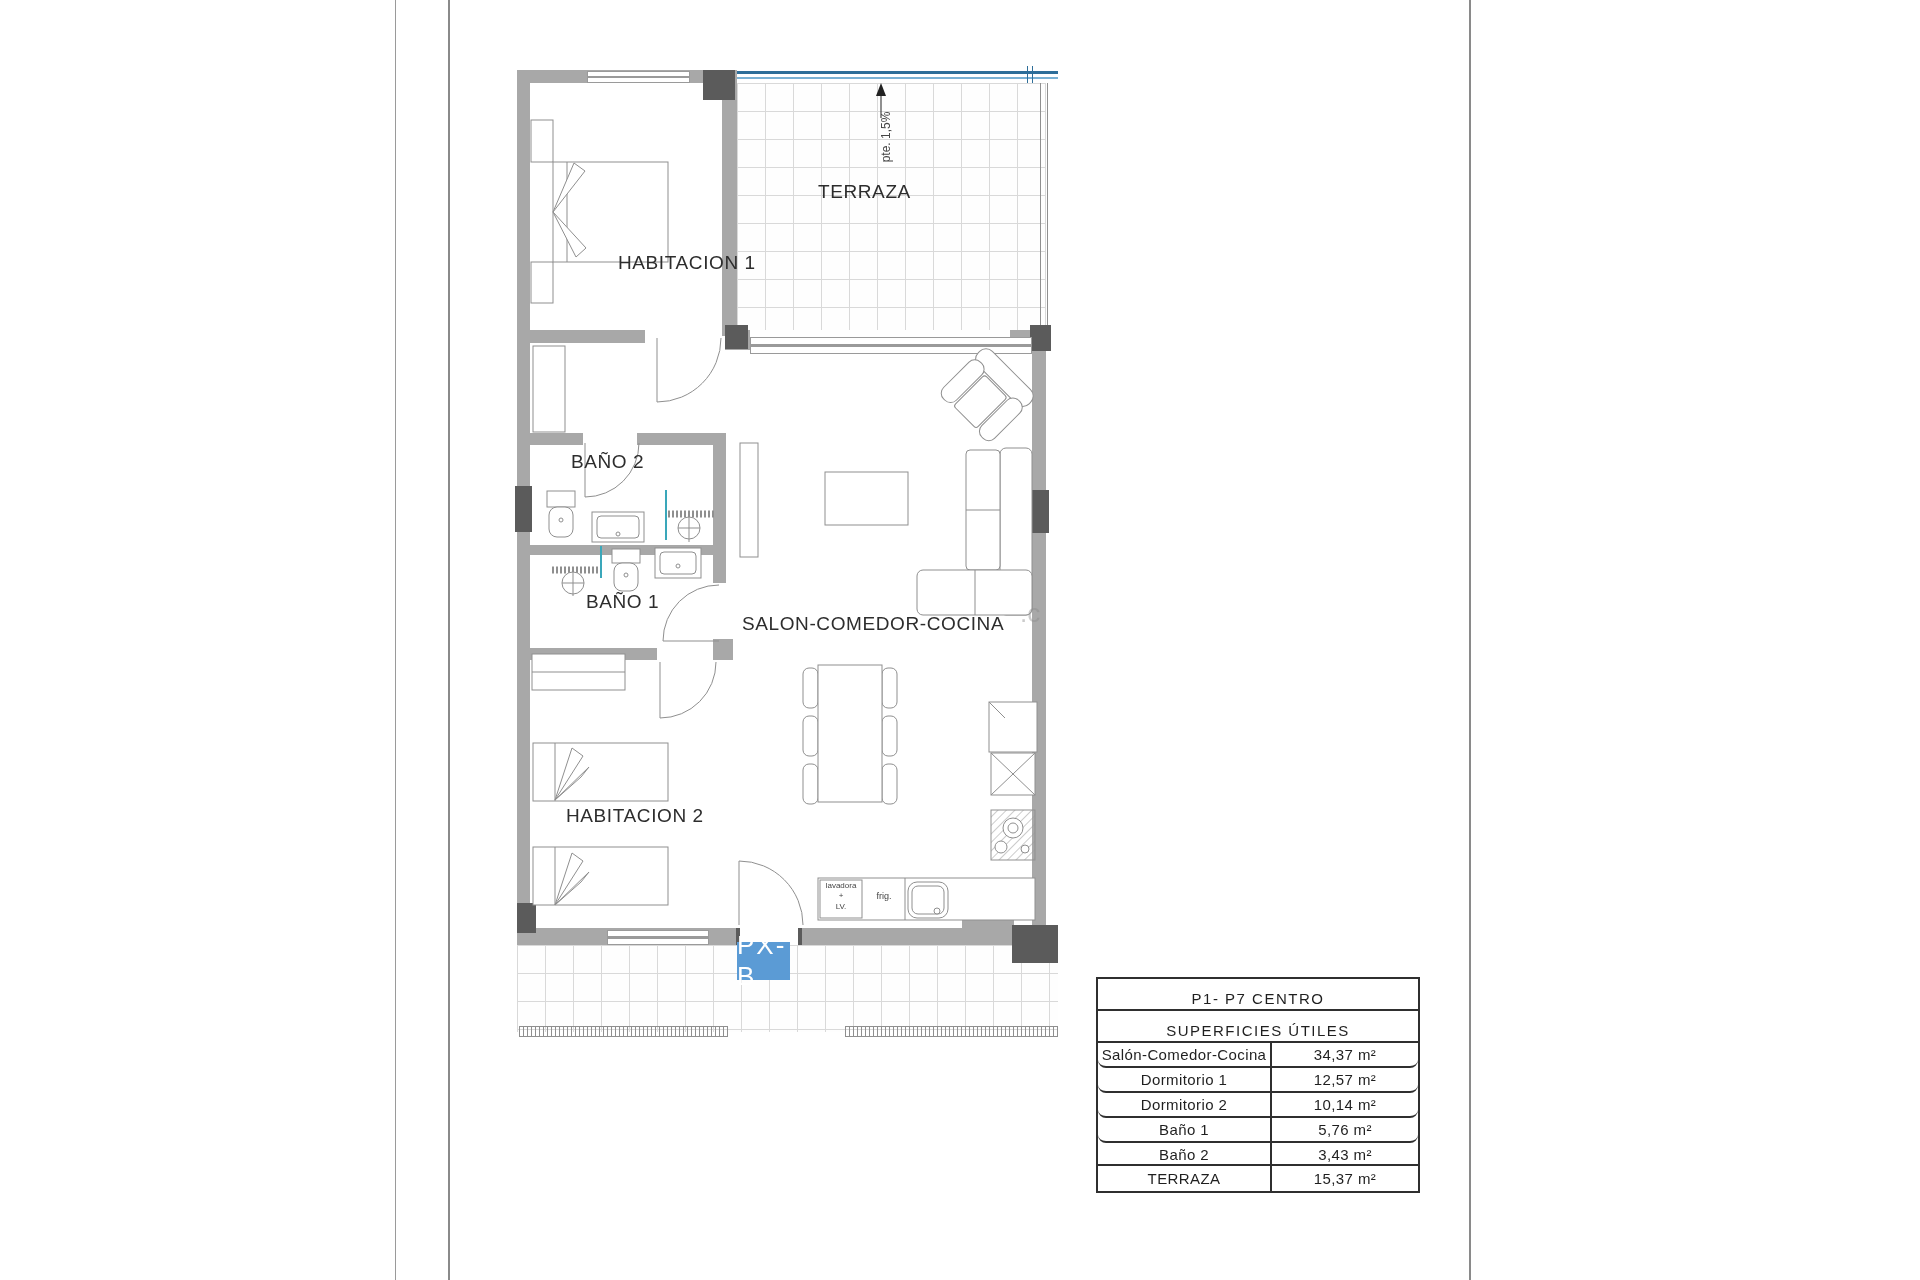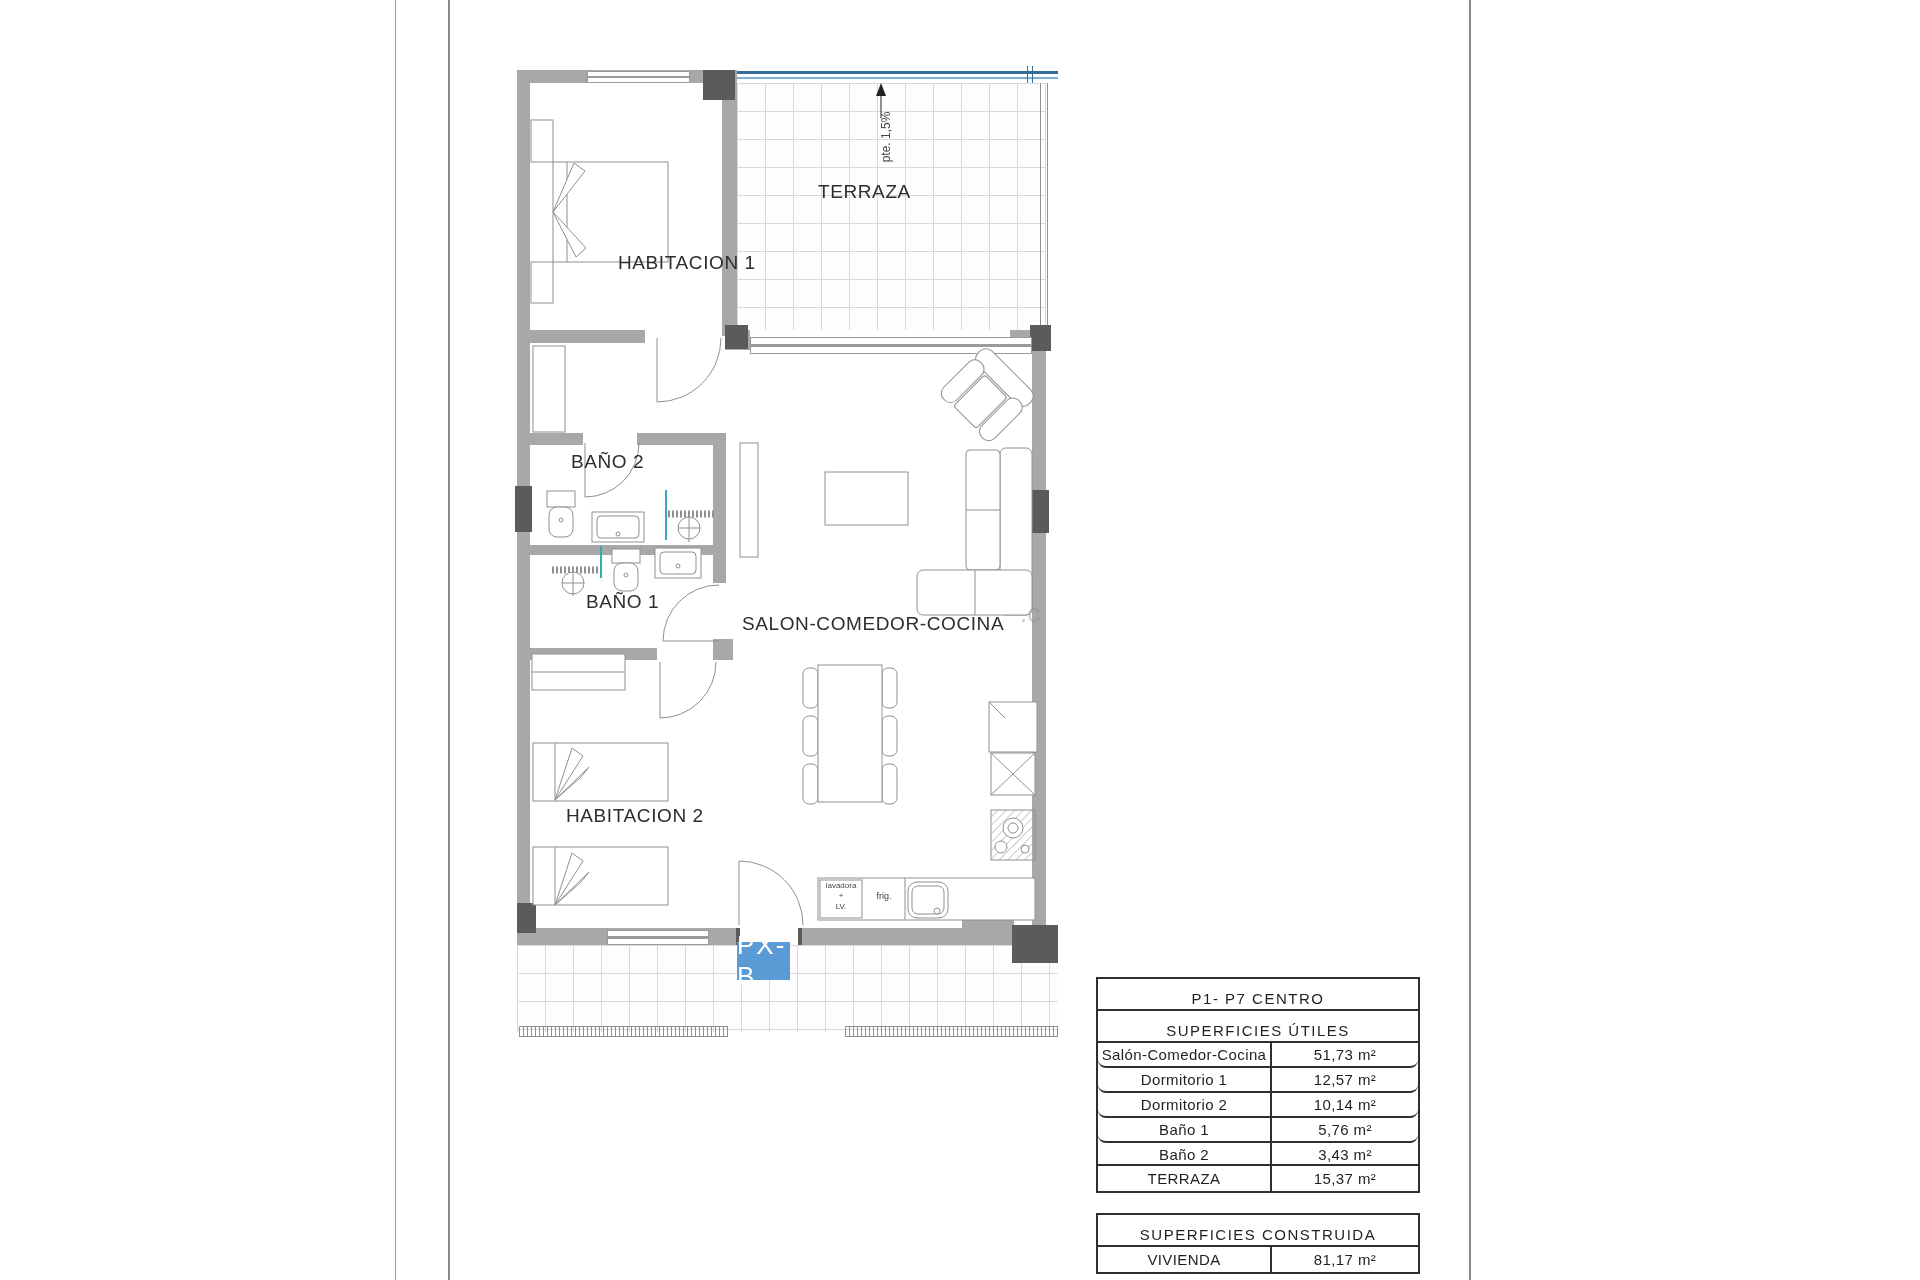--- a/index.html
+++ b/index.html
@@ -275,21 +275,21 @@
     <div class="unit-tag" style="left:737px;top:942px;width:53px;height:38px;">PX-B</div>
 
     <div class="wm" style="left:1020px;top:598px;">.c</div>
   </div>
 
   <div class="tbl" style="left:1096px;top:977px;">
     <div class="hd">P1- P7 CENTRO</div>
     <div class="hd" style="border-top:none;">SUPERFICIES ÚTILES</div>
     <div class="row">
       <div class="c1">Salón-Comedor-Cocina</div>
-      <div class="c2">51,73 m²</div>
+      <div class="c2">34,37 m²</div>
     </div>
     <div class="row">
       <div class="c1">Dormitorio 1</div>
       <div class="c2">12,57 m²</div>
     </div>
     <div class="row">
       <div class="c1">Dormitorio 2</div>
       <div class="c2">10,14 m²</div>
     </div>
     <div class="row">
@@ -302,21 +302,14 @@
     </div>
   </div>
 
   <div class="tbl" style="left:1096px;top:1164px;">
     <div class="row" style="height:25px;">
       <div class="c1">TERRAZA</div>
       <div class="c2">15,37 m²</div>
     </div>
   </div>
 
-  <div class="tbl" style="left:1096px;top:1213px;">
-    <div class="hd">SUPERFICIES CONSTRUIDA</div>
-    <div class="row" style="height:25px;">
-      <div class="c1">VIVIENDA</div>
-      <div class="c2">81,17 m²</div>
-    </div>
-  </div>
 
 </div>
 
 </body></html>

